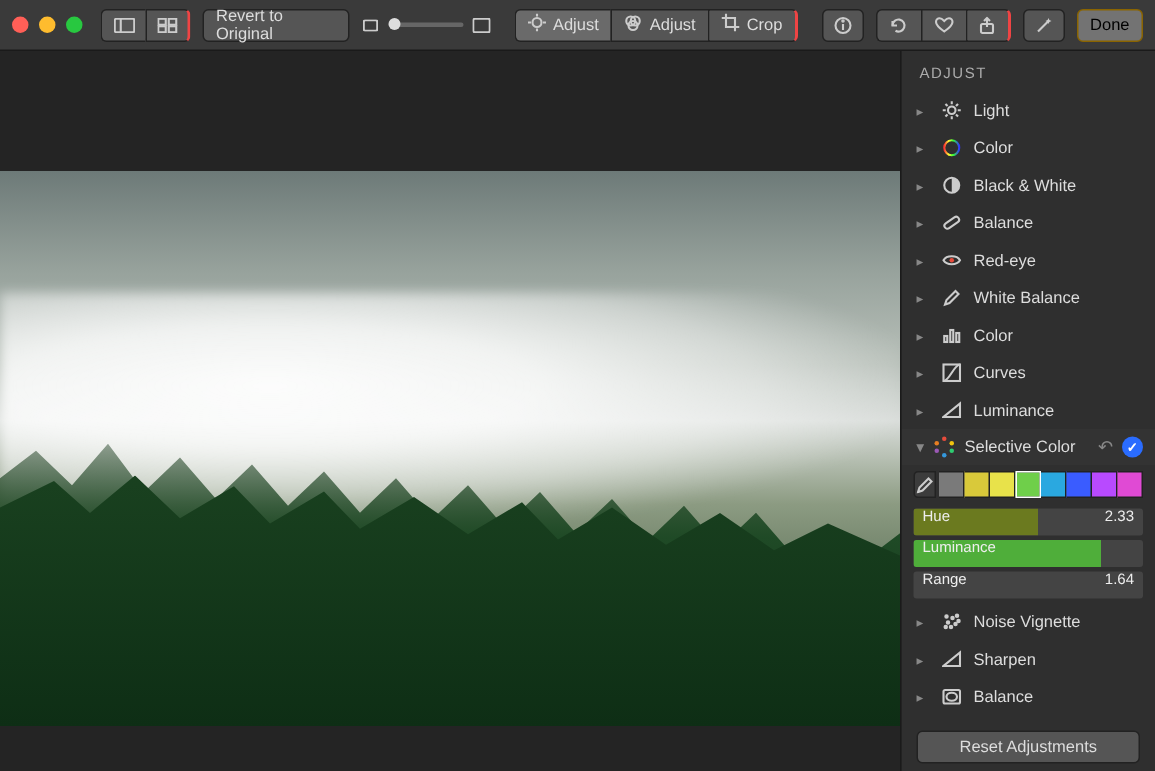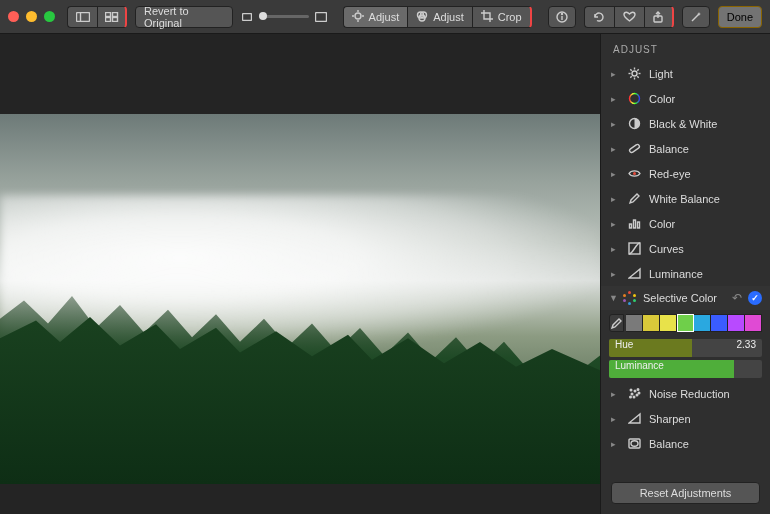--- a/index.html
+++ b/index.html
@@ -335,38 +335,43 @@
           <div class="slider">
             <div class="fill" style="width:54%;background:#6b7a1f"></div>
     <span class="lbl">Hue</span>
     <span class="val">2.33</span>
           </div>
           <div class="slider">
             <div class="fill" style="width:82%;background:#4fae3a"></div>
     <span class="lbl">Luminance</span>
     <span class="val"></span>
           </div>
+          <div class="slider">
+            <div class="fill" style="width:0%;background:#555"></div>
+    <span class="lbl">Range</span>
+    <span class="val">1.64</span>
+          </div>
         </div>
 
       <div id="rows-after">
           <div class="row">
             <span class="disc">▸</span>
     <span class="ic">
               <svg width="13" height="13" viewBox="0 0 13 13">
                 <circle cx="3" cy="3" r="0.8" fill="#ccc"></circle>
                 <circle cx="7" cy="4" r="0.8" fill="#ccc"></circle>
                 <circle cx="10" cy="2.5" r="0.8" fill="#ccc"></circle>
                 <circle cx="4" cy="7" r="0.8" fill="#ccc"></circle>
                 <circle cx="9" cy="8" r="0.8" fill="#ccc"></circle>
                 <circle cx="6" cy="10" r="0.8" fill="#ccc"></circle>
                 <circle cx="2.5" cy="10" r="0.8" fill="#ccc"></circle>
                 <circle cx="11" cy="6" r="0.8" fill="#ccc"></circle>
               </svg>
             </span>
-    <span>Noise Reduction</span>
+    <span>Noise Vignette</span>
           </div>
           <div class="row">
             <span class="disc">▸</span>
     <span class="ic">
               <svg width="13" height="13" viewBox="0 0 13 13">
                 <path d="M1 11 L12 11 L12 2 Z"></path>
               </svg>
             </span>
     <span>Sharpen</span>
           </div>

